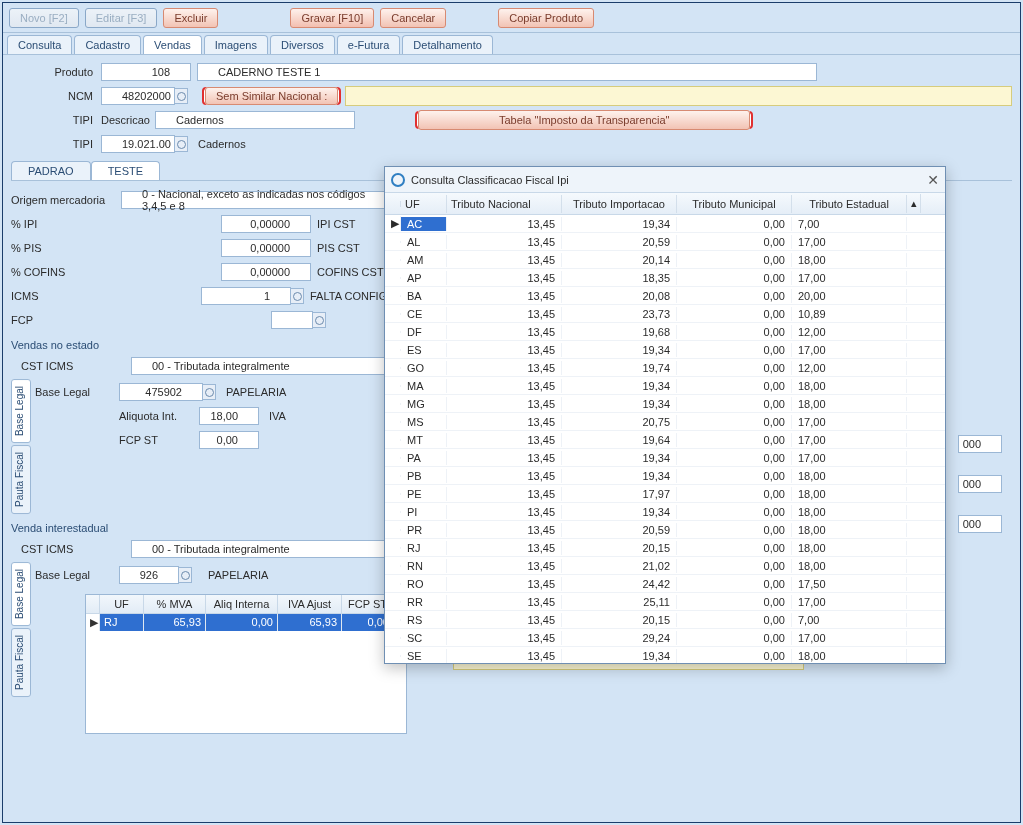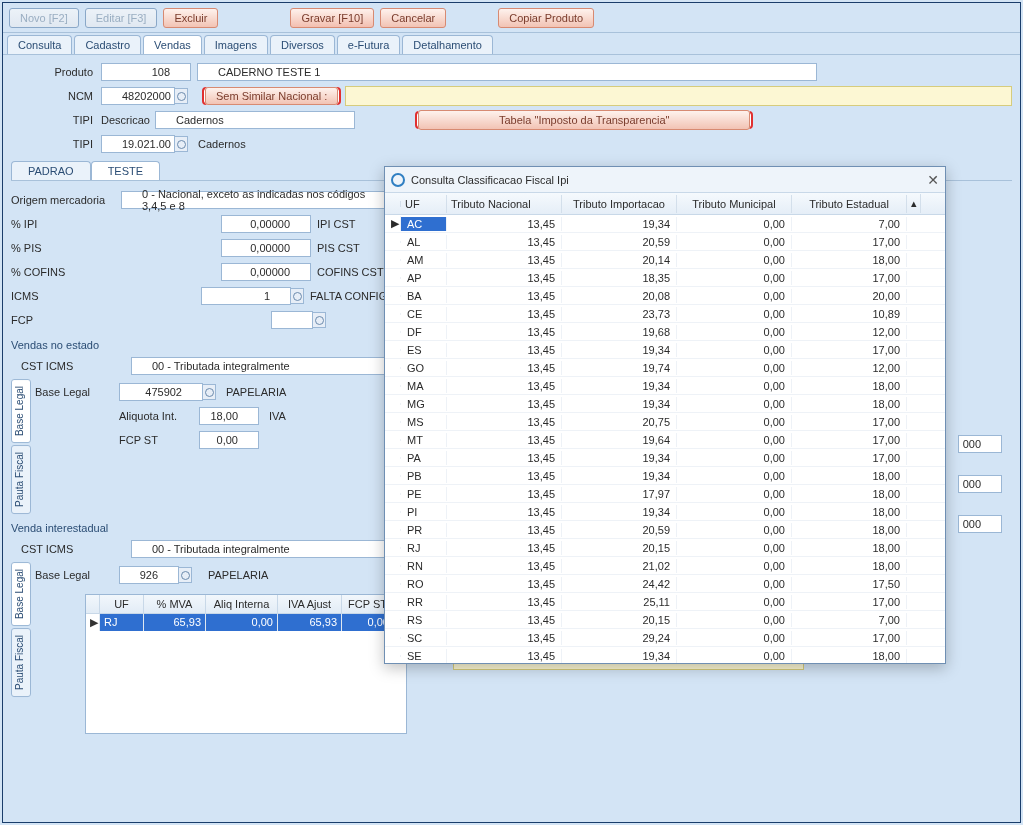--- a/index.html
+++ b/index.html
@@ -48,21 +48,21 @@
   .ghdr{display:flex;background:linear-gradient(#f5f9fd,#e5eef7);border-bottom:1px solid #c8d8e8;height:22px;align-items:center;}
   .ghdr div{padding:3px 4px;border-right:1px solid #d3dfeb;}
   .gbody{height:calc(100% - 22px);overflow-y:scroll;}
   .grow{display:flex;border-bottom:1px solid #eef2f7;height:18px;align-items:center;}
   .grow div{padding:1px 6px;border-right:1px solid #eef2f7;}
   .c-ptr{width:16px;text-align:center;}
   .c-uf{width:46px;}
   .c-n1{width:115px;text-align:right;}
   .c-n2{width:115px;text-align:right;}
   .c-n3{width:115px;text-align:right;}
-  .c-n4{width:115px;text-align:right;}
+  .c-n4{width:115px;text-align:left;}
   .grow.sel .c-uf{background:#2f6fd0;color:#fff;}
   .yellblock{position:absolute;left:450px;top:639px;width:351px;height:28px;background:#fcf7d3;border:1px solid #d6cc7d;}
   .far-right-col{position:absolute;left:955px;top:432px;display:flex;flex-direction:column;gap:22px;}
   .far-right-col .inp{width:44px;}
 </style>
 </head>
 <body>
 
 <div class="fwin">
 

